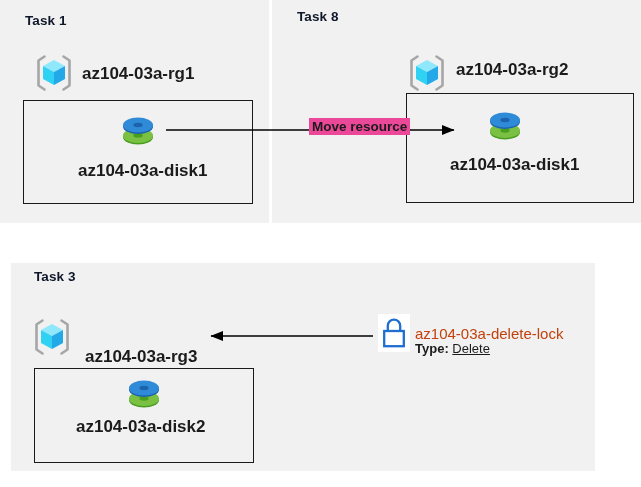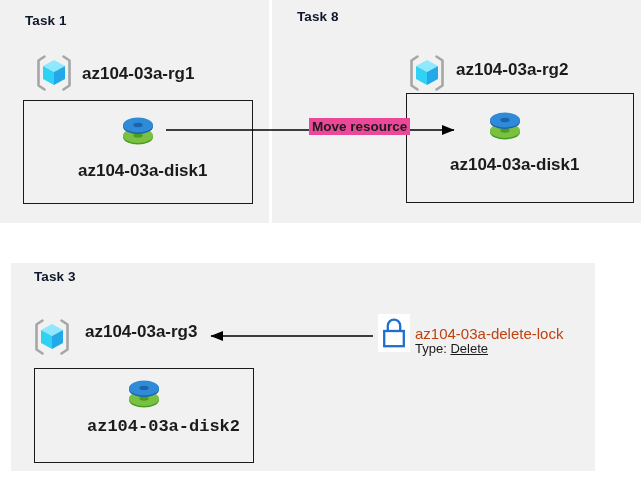--- a/index.html
+++ b/index.html
@@ -55,42 +55,42 @@
 
   .node-label{
     position:absolute;
     color:#1b1b1b;
     font-weight:bold;
     font-size:17px;
     white-space:nowrap;
   }
   #label-rg1{left:82px;top:64px;}
   #label-rg2{left:456px;top:52px;margin-top:8px;}
-  #label-rg3{left:85px;top:322px;}
+  #label-rg3{left:85px;top:347px;}
   #label-disk1{left:78px;top:161px;}
   #label-disk2{left:450px;top:155px;}
-  #label-disk3{left:87px;top:417px;font-family:Liberation Mono, monospace;}
+  #label-disk3{left:76px;top:417px;}
 
   #label-move{
     position:absolute;left:281px;top:118px;
     color:#1b1b1b;font-weight:bold;font-size:13.5px;white-space:nowrap;
     background:#ec4899;padding:1px 3px;
     z-index:6;
     margin-left:28px;
   }
 
   #lock-name{
     position:absolute;left:415px;top:325px;
     color:#c2410c;font-weight:normal;font-size:15px;white-space:nowrap;
   }
   #lock-type-row{
     position:absolute;left:415px;top:341px;
     font-size:13px;white-space:nowrap;color:#1b1b1b;
   }
-  #lock-type-key{font-weight:normal;}
+  #lock-type-key{font-weight:bold;}
   #lock-type-val{font-weight:normal;text-decoration:underline;}
 
   
   .arrow-svg{position:absolute;overflow:visible;}
   #arrow-move{left:166px;top:120px;}
   #arrow-lock{left:208px;top:326px;}
 </style>
 </head>
 <body>
 

